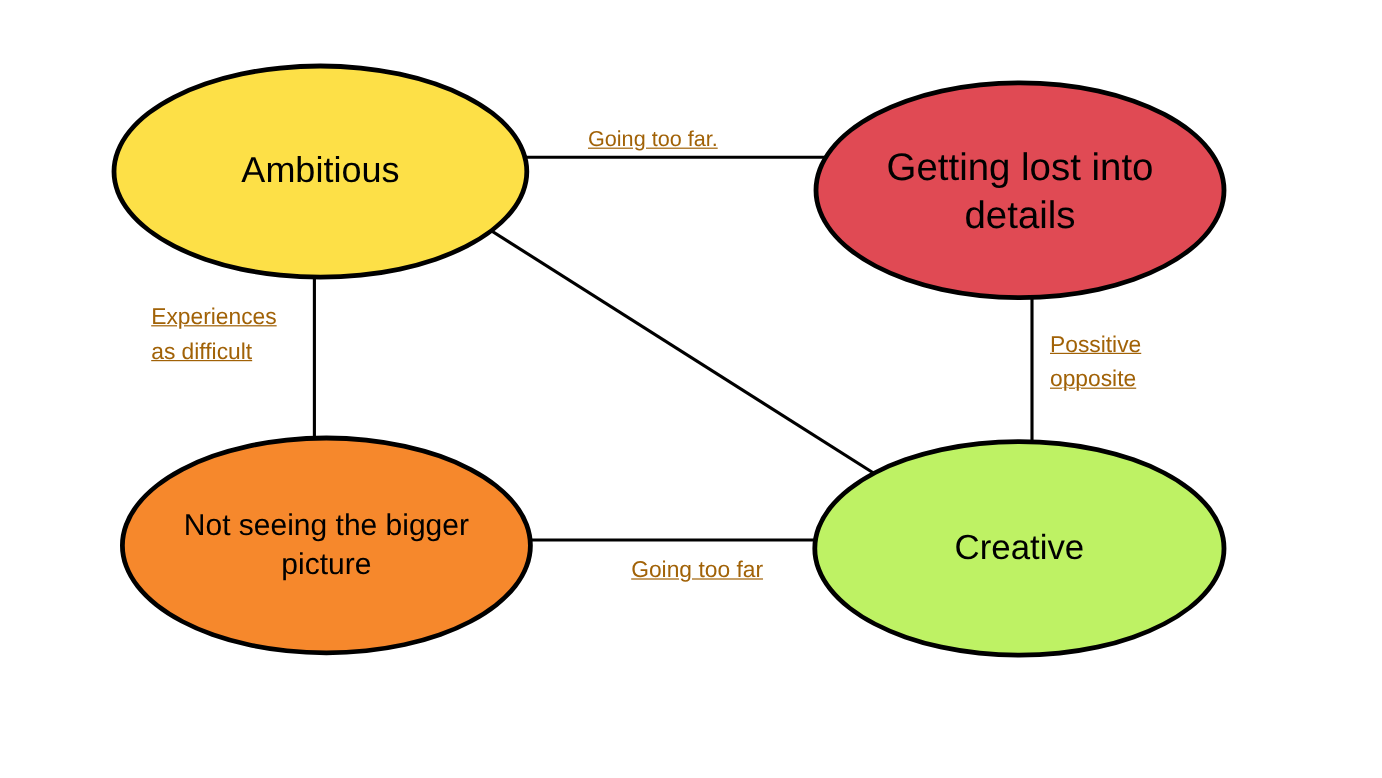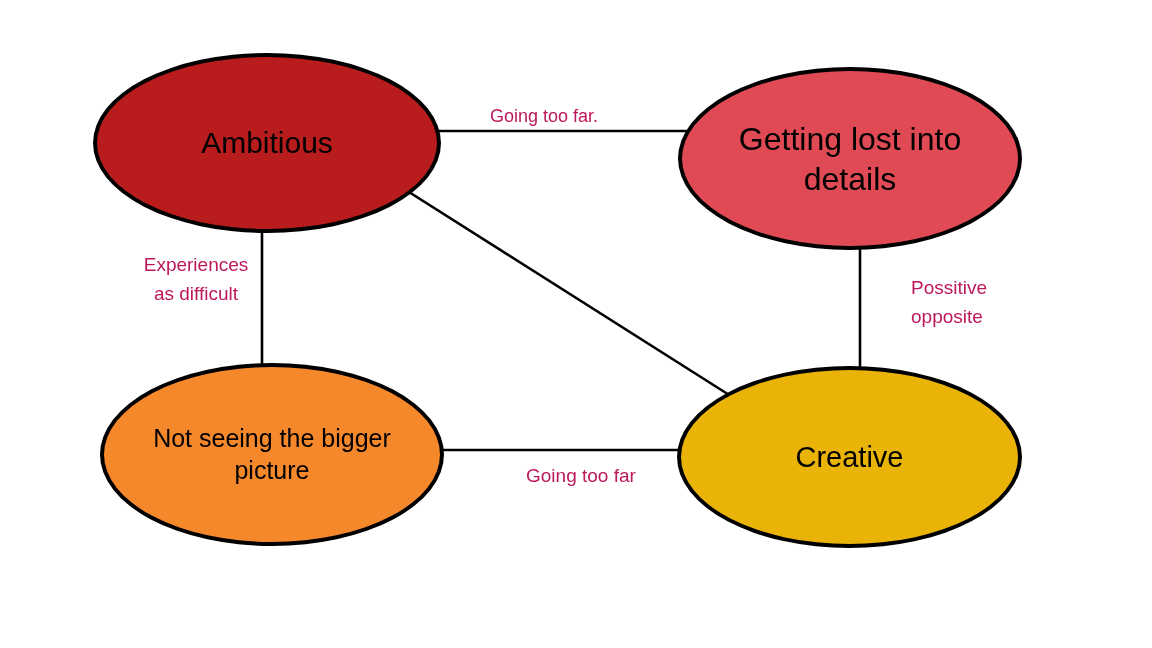--- a/index.html
+++ b/index.html
@@ -37,56 +37,57 @@
     padding: 0 12px;
     line-height: 1.25;
   }
   .node-ambitious        { left: 93px;  top: 53px;  width: 348px; height: 180px; font-size: 30px; }
   .node-details          { left: 678px; top: 67px;  width: 344px; height: 183px; font-size: 32px; }
   .node-bigger-picture   { left: 100px; top: 363px; width: 344px; height: 183px; font-size: 25px; }
   .node-creative         { left: 677px; top: 366px; width: 345px; height: 182px; font-size: 29px; }
   .edge-label {
     position: absolute;
     font-size: 19px;
-    color: #be185d;
+    color: #a16207;
     white-space: pre-line;
     line-height: 1.55;
+    text-decoration: underline;
   }
   .label-going-top   { left: 490px; top: 103px; font-size: 18px; }
-  .label-experiences { left: 126px; top: 250px; width: 140px; text-align: center; }
+  .label-experiences { left: 126px; top: 250px; width: 140px; }
   .label-supplement  { left: 498px; top: 222px; }
-  .label-possitive   { left: 875px; top: 273px; text-align: left; margin-left: 36px; }
+  .label-possitive   { left: 875px; top: 273px; text-align: left; }
   .label-going-bottom{ left: 487px; top: 461px; margin-left: 39px; }
 </style>
 </head>
 <body>
 
 <div class="canvas">
 
   <svg class="edges-svg" width="1152" height="648" aria-hidden="true">
     <line x1="430" y1="131" x2="690" y2="131"></line>
     <line x1="262" y1="200" x2="262" y2="400"></line>
     <line x1="390" y1="180" x2="745" y2="405"></line>
     <line x1="860" y1="210" x2="860" y2="400"></line>
     <line x1="430" y1="450" x2="700" y2="450"></line>
   </svg>
 
-  <div class="node node-ambitious" style="background: #b91c1c;">
+  <div class="node node-ambitious" style="background: #fde047;">
     <span class="node-label">Ambitious</span>
   </div>
 
   <div class="node node-details" style="background: rgb(224, 74, 84);">
     <span class="node-label">Getting lost into details</span>
   </div>
 
   <div class="node node-bigger-picture" style="background: rgb(246, 136, 44);">
     <span class="node-label">Not seeing the bigger picture</span>
   </div>
 
-  <div class="node node-creative" style="background: #eab308; text-align: center;">
+  <div class="node node-creative" style="background: #bef264; text-align: center;">
     <span class="node-label">Creative</span>
   </div>
 
   <div class="edge-label label-going-top">Going too far.</div>
 
   <div class="edge-label label-experiences">Experiences
 as difficult</div>
 
 
   <div class="edge-label label-possitive">Possitive

